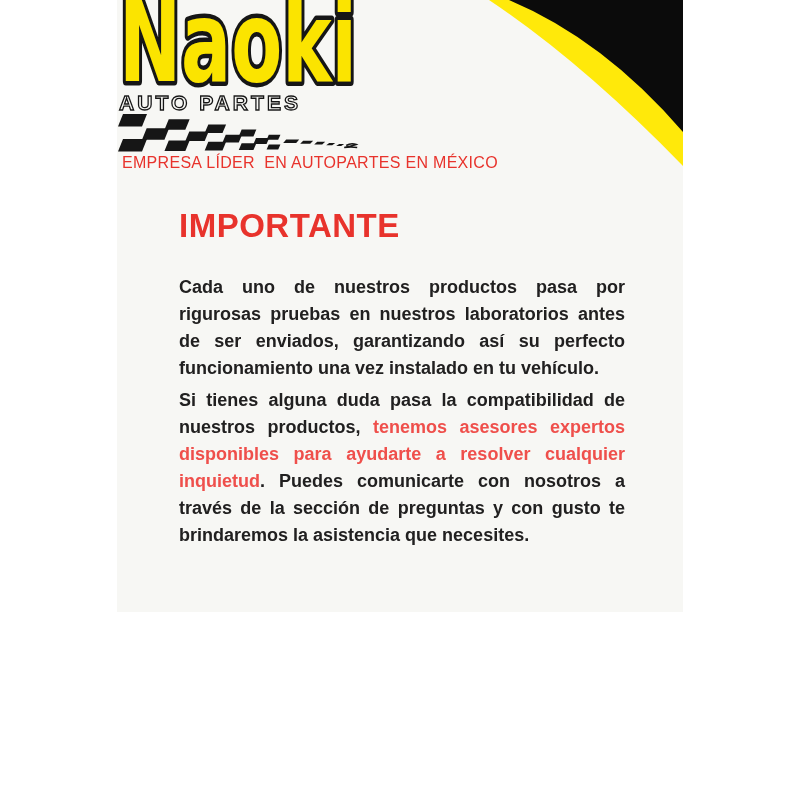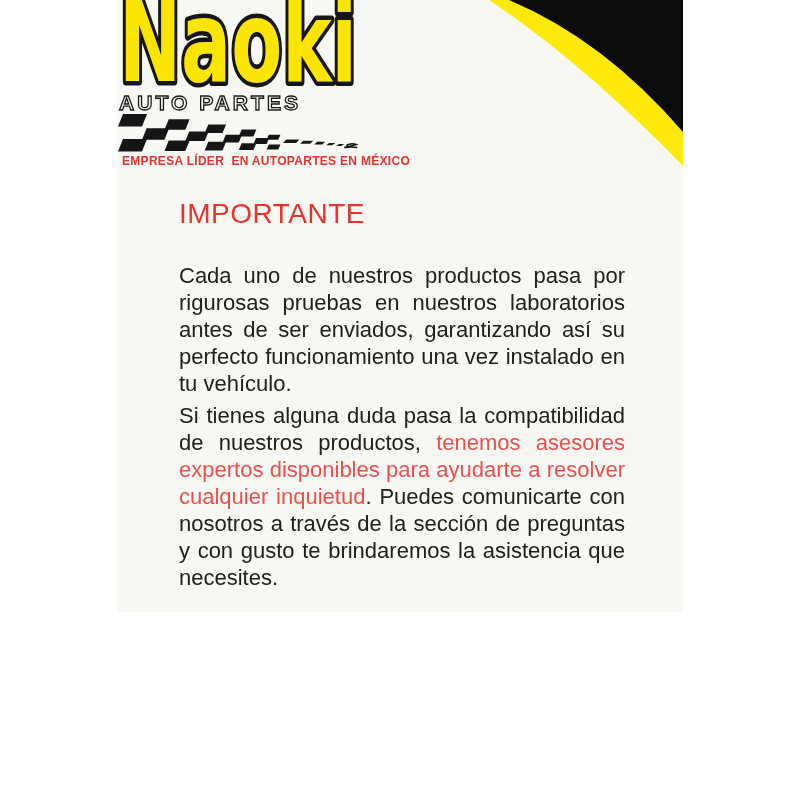--- a/index.html
+++ b/index.html
@@ -13,31 +13,31 @@
   }
   .deco{position:absolute;left:0;top:0;width:566px;height:800px;display:block;}
   
   .brand{position:absolute;left:0;top:0;width:566px;height:200px;}
   .logo-svg{position:absolute;left:0;top:-7px;overflow:visible;}
   .subtitle-svg{position:absolute;left:0;top:92px;overflow:visible;}
   .flag{position:absolute;left:0;top:112px;width:270px;height:52px;}
   .flag svg{display:block;}
   .tagline{
     position:absolute;left:5px;top:154px;
-    font-size:12px;font-weight:700;letter-spacing:.3px;
+    font-size:16px;font-weight:400;letter-spacing:.3px;
     color:var(--accent-red,#e23129);white-space:pre;
   }
   
   .content{position:absolute;left:62px;top:196px;width:446px;}
   .content h1{
-    margin:0 0 30px 0;font-size:28px;line-height:36px;font-weight:400;
+    margin:12px 0 30px 0;font-size:33px;line-height:36px;font-weight:700;
     letter-spacing:.5px;color:var(--accent-red,#ee3530);
   }
   .content p{
-    margin:4px 0 5px 0;font-size:22px;line-height:27px;font-weight:400;
+    margin:4px 0 5px 0;font-size:18px;line-height:27px;font-weight:700;
     color:var(--text-dark,#212020);text-align:justify;letter-spacing:0;
   }
   .hl{color:var(--highlight-red,#ef4f4b);}
 </style>
 </head>
 <body>
 
 <div class="poster">
 
   <svg class="deco" viewBox="0 0 566 800" aria-hidden="true">

